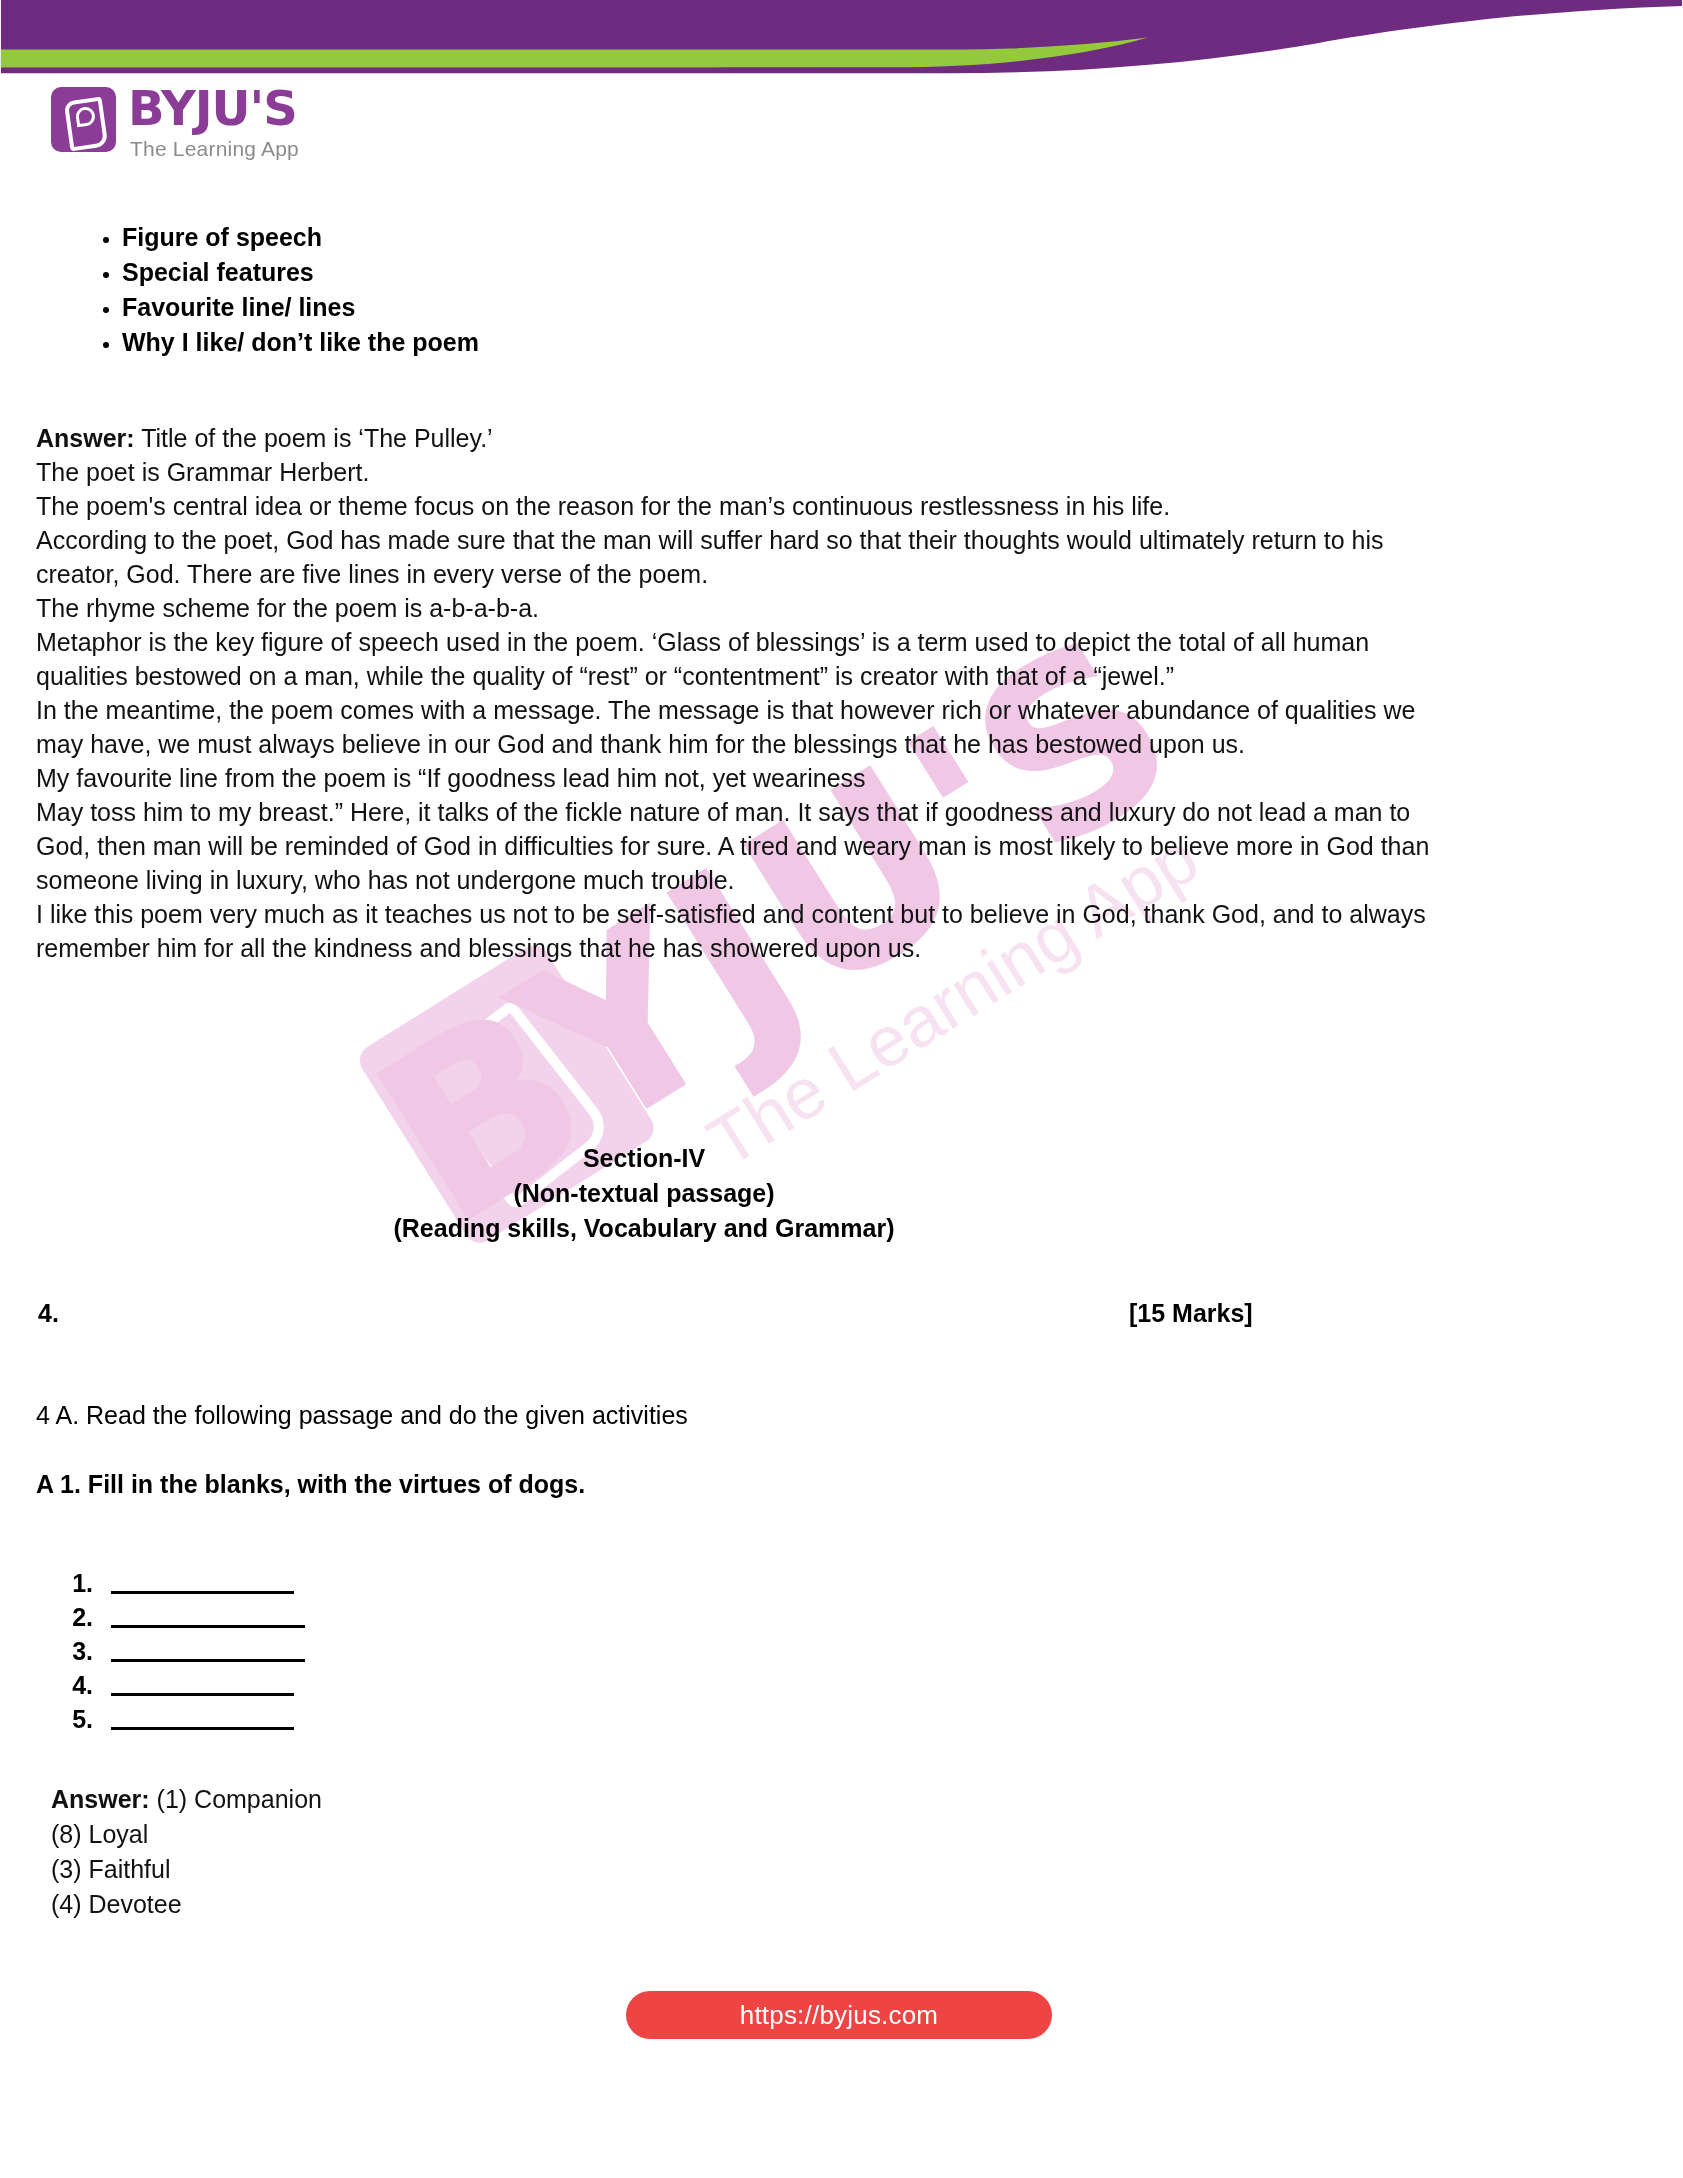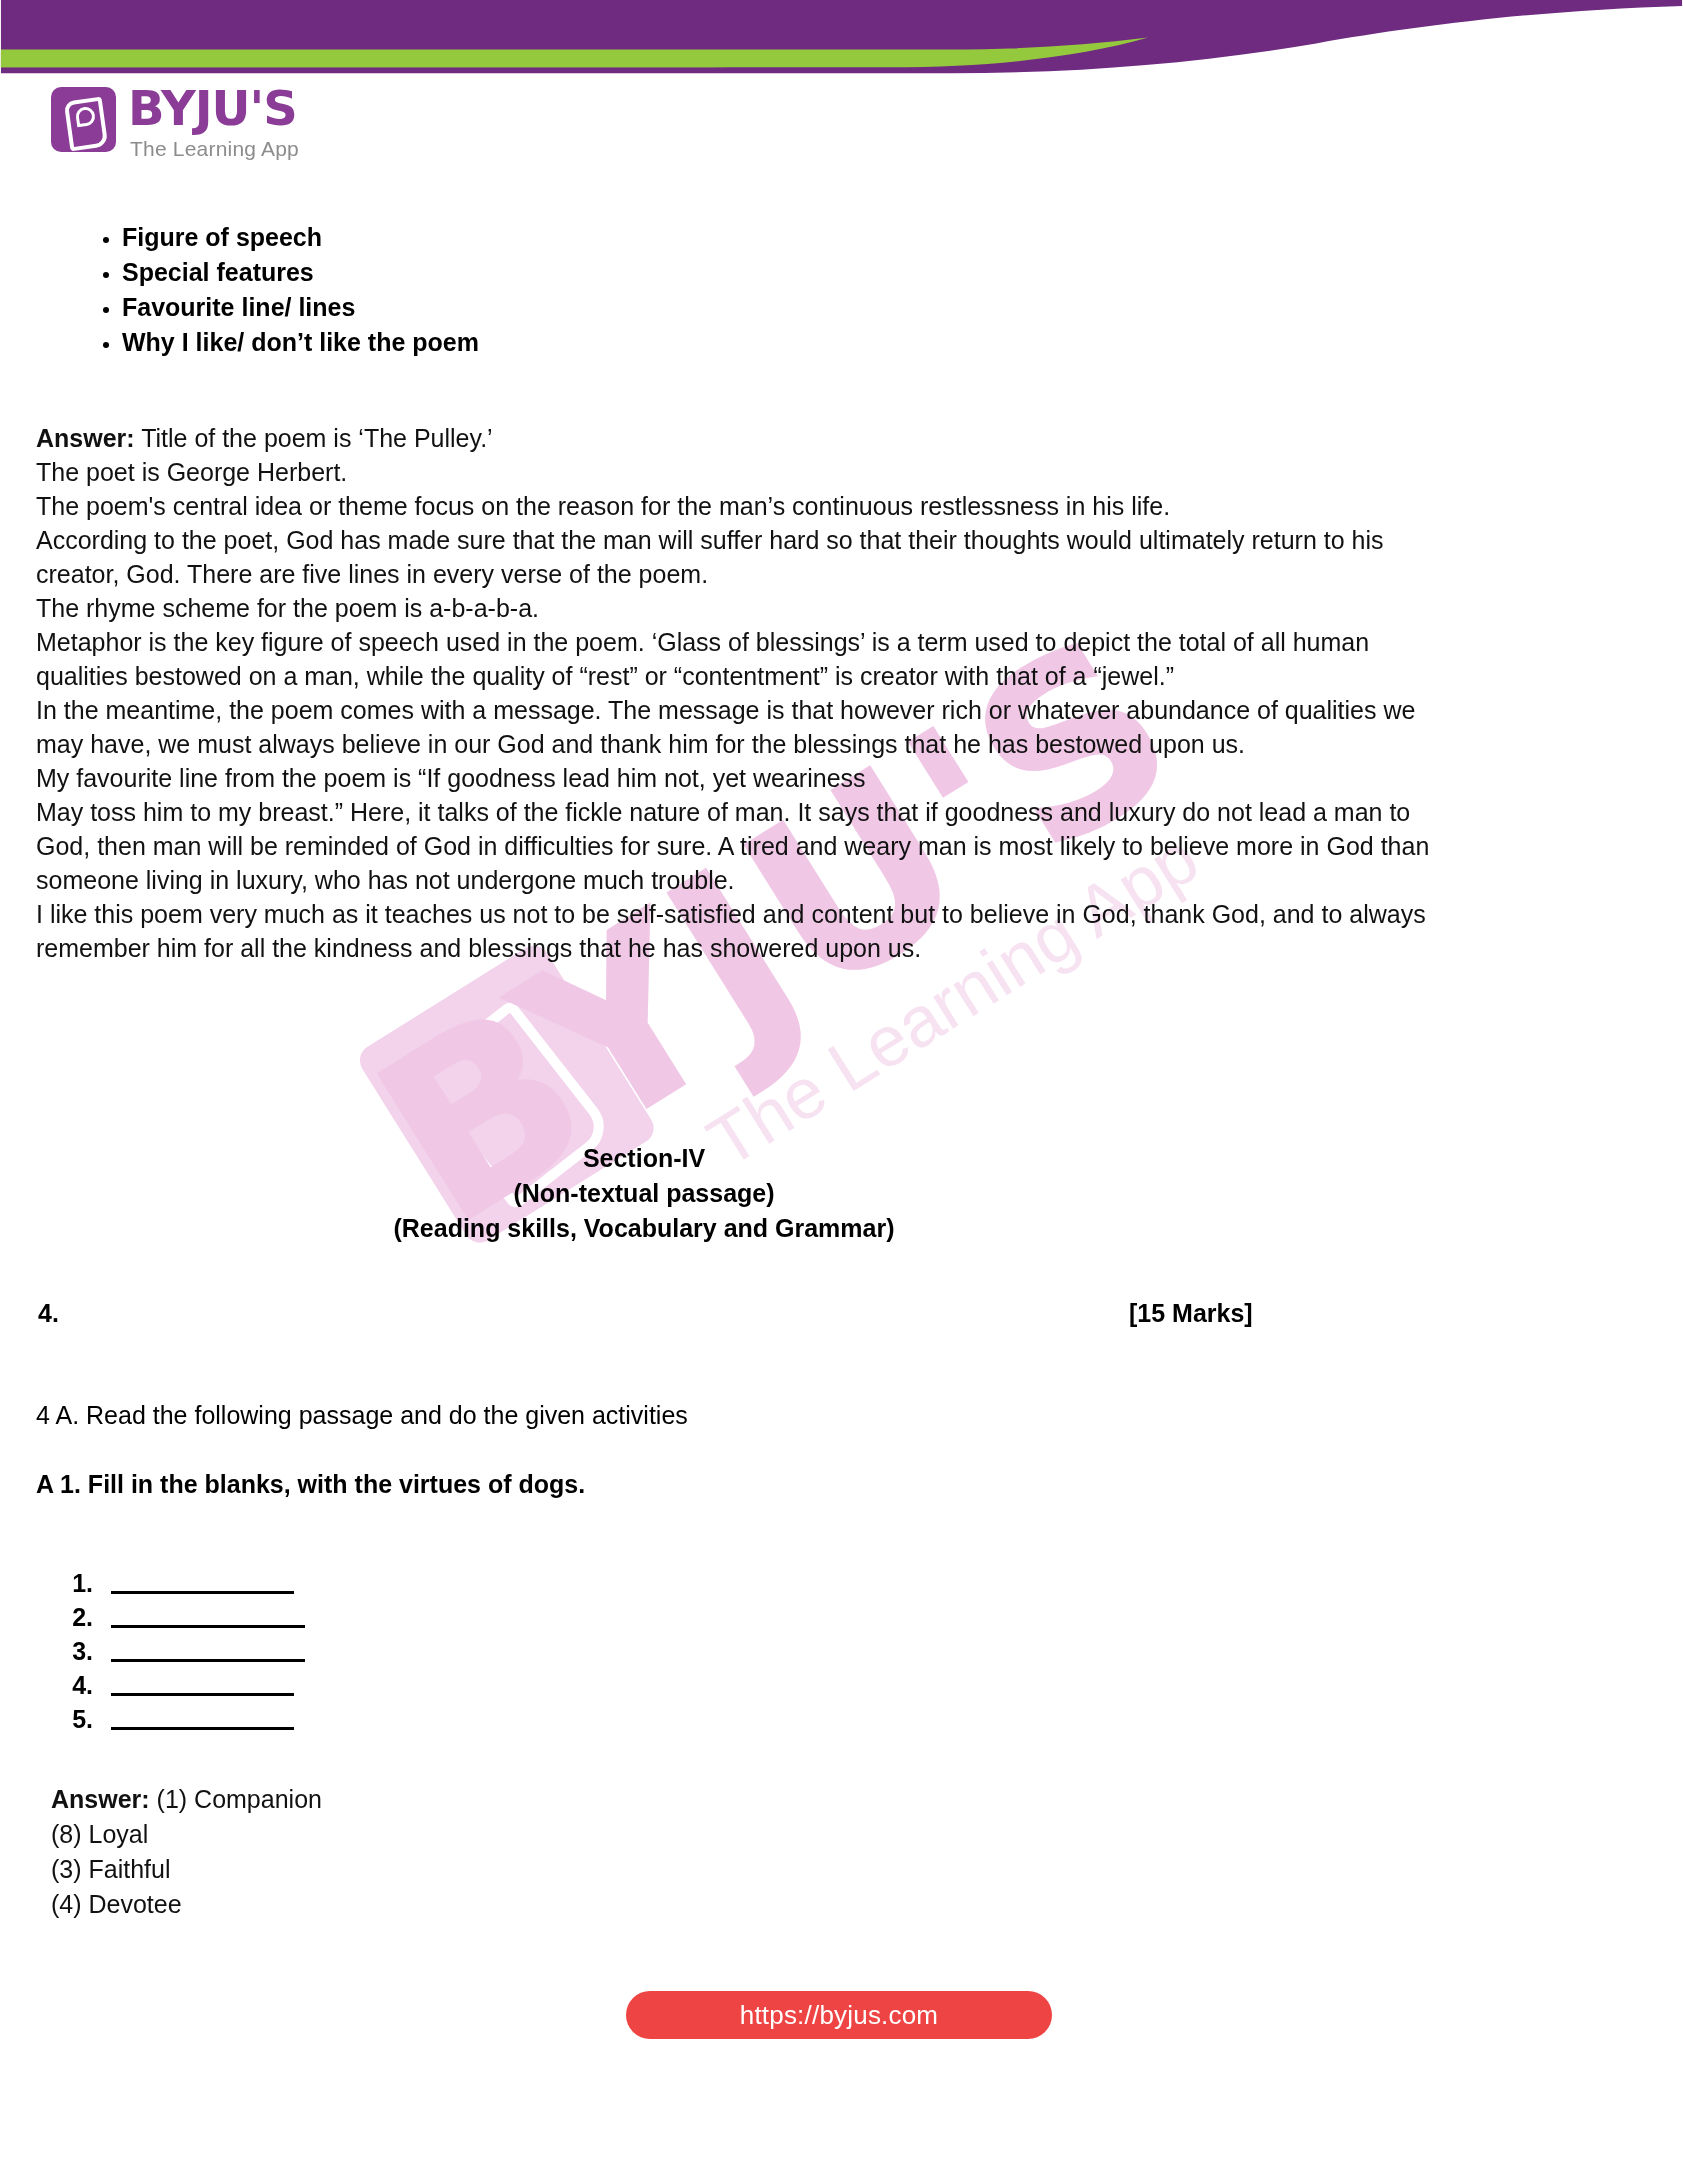--- a/index.html
+++ b/index.html
@@ -311,21 +311,21 @@
 
   <ul class="bullets" id="bullet-list">
     <li>Figure of speech</li>
     <li>Special features</li>
     <li>Favourite line/ lines</li>
     <li>Why I like/ don’t like the poem</li>
   </ul>
 
   <div id="answer-para">
     <p><span class="lead">Answer:</span><span> Title of the poem is ‘The Pulley.’</span></p>
-    <p>The poet is George Herbert.</p>
+    <p>The poet is Grammar Herbert.</p>
     <p>The poem's central idea or theme focus on the reason for the man’s continuous restlessness in his life.</p>
     <p>According to the poet, God has made sure that the man will suffer hard so that their thoughts would ultimately return to his creator, God. There are five lines in every verse of the poem.</p>
     <p>The rhyme scheme for the poem is a-b-a-b-a.</p>
     <p>Metaphor is the key figure of speech used in the poem. ‘Glass of blessings’ is a term used to depict the total of all human qualities bestowed on a man, while the quality of “rest” or “contentment” is creator with that of a “jewel.”</p>
     <p>In the meantime, the poem comes with a message. The message is that however rich or whatever abundance of qualities we may have, we must always believe in our God and thank him for the blessings that he has bestowed upon us.</p>
     <p>My favourite line from the poem is “If goodness lead him not, yet weariness</p>
     <p>May toss him to my breast.” Here, it talks of the fickle nature of man. It says that if goodness and luxury do not lead a man to God, then man will be reminded of God in difficulties for sure. A tired and weary man is most likely to believe more in God than someone living in luxury, who has not undergone much trouble.</p>
     <p>I like this poem very much as it teaches us not to be self-satisfied and content but to believe in God, thank God, and to always remember him for all the kindness and blessings that he has showered upon us.</p>
   </div>
 

